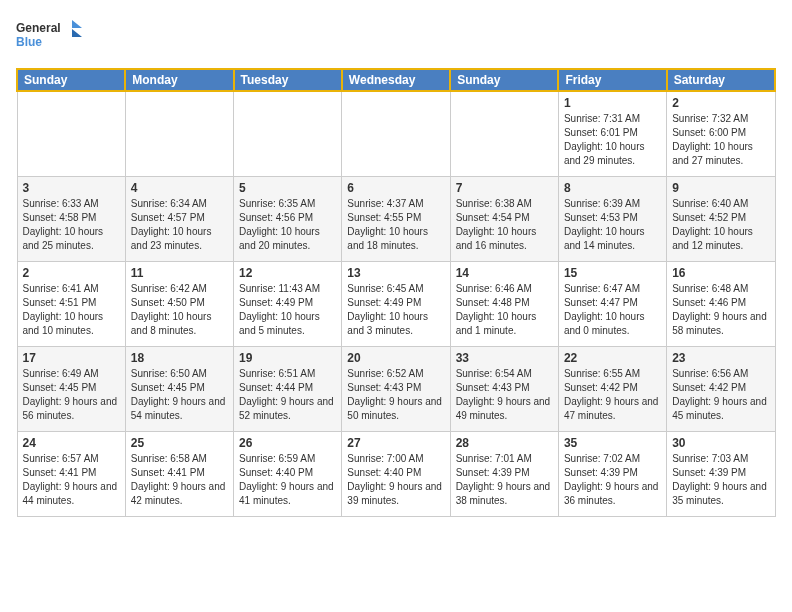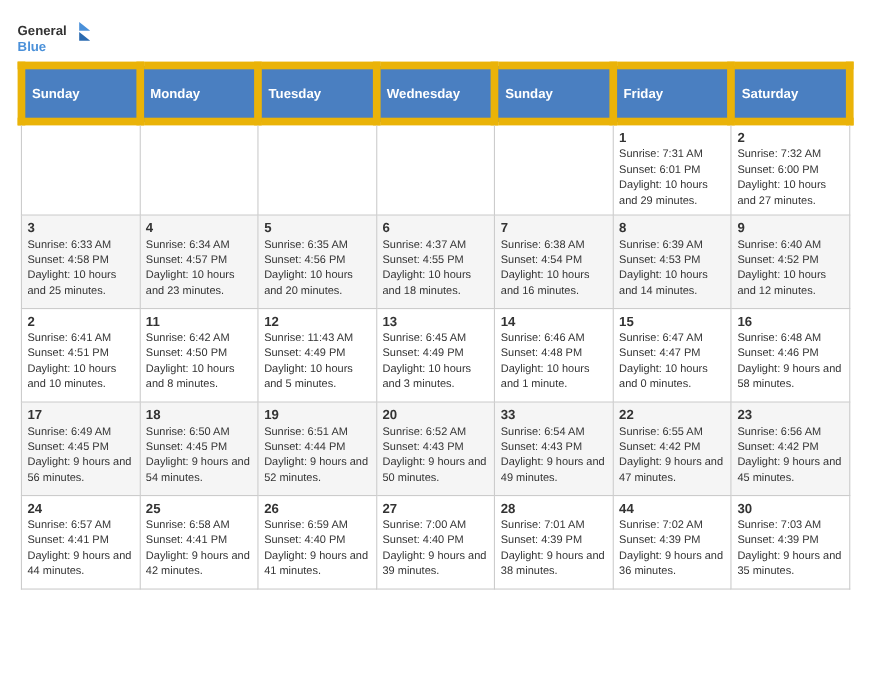--- a/index.html
+++ b/index.html
@@ -7,21 +7,21 @@
       font-family: Arial, sans-serif;
       background: #fff;
       width: 792px;
       min-height: 612px;
       padding: 16px;
     }
     .header {
       display: flex;
       align-items: flex-start;
       justify-content: space-between;
-      margin-bottom: 0;
+      margin-bottom: 12px;
     }
     .logo {
       display: flex;
       align-items: center;
       gap: 0;
     }
     .title-block {
       text-align: right;
     }
     .main-title {
@@ -36,23 +36,23 @@
     }
     table {
       width: 100%;
       border-collapse: collapse;
     }
     th {
       background-color: #4a7fc1;
       color: #fff;
       font-size: 12px;
       font-weight: bold;
-      padding: 15px 6px;
+      padding: 3px 6px;
       text-align: left;
-      border: 7px solid #eab308;
+      border: 2px solid #eab308;
     }
     td {
       vertical-align: top;
       border: 1px solid #ccc;
       padding: 4px 5px;
       font-size: 10.5px;
       color: #333;
       width: calc(100% / 7);
       min-height: 80px;
       height: 80px;
@@ -289,21 +289,21 @@
 Sunset: 4:40 PM
 Daylight: 9 hours and 39 minutes.</div>
         </td>
         <td class="has-data">
           <span class="day-num">28</span>
           <div class="day-info">Sunrise: 7:01 AM
 Sunset: 4:39 PM
 Daylight: 9 hours and 38 minutes.</div>
         </td>
         <td class="has-data">
-          <span class="day-num">44</span>
+          <span class="day-num">35</span>
           <div class="day-info">Sunrise: 7:02 AM
 Sunset: 4:39 PM
 Daylight: 9 hours and 36 minutes.</div>
         </td>
         <td class="has-data">
           <span class="day-num">30</span>
           <div class="day-info">Sunrise: 7:03 AM
 Sunset: 4:39 PM
 Daylight: 9 hours and 35 minutes.</div>
         </td>

